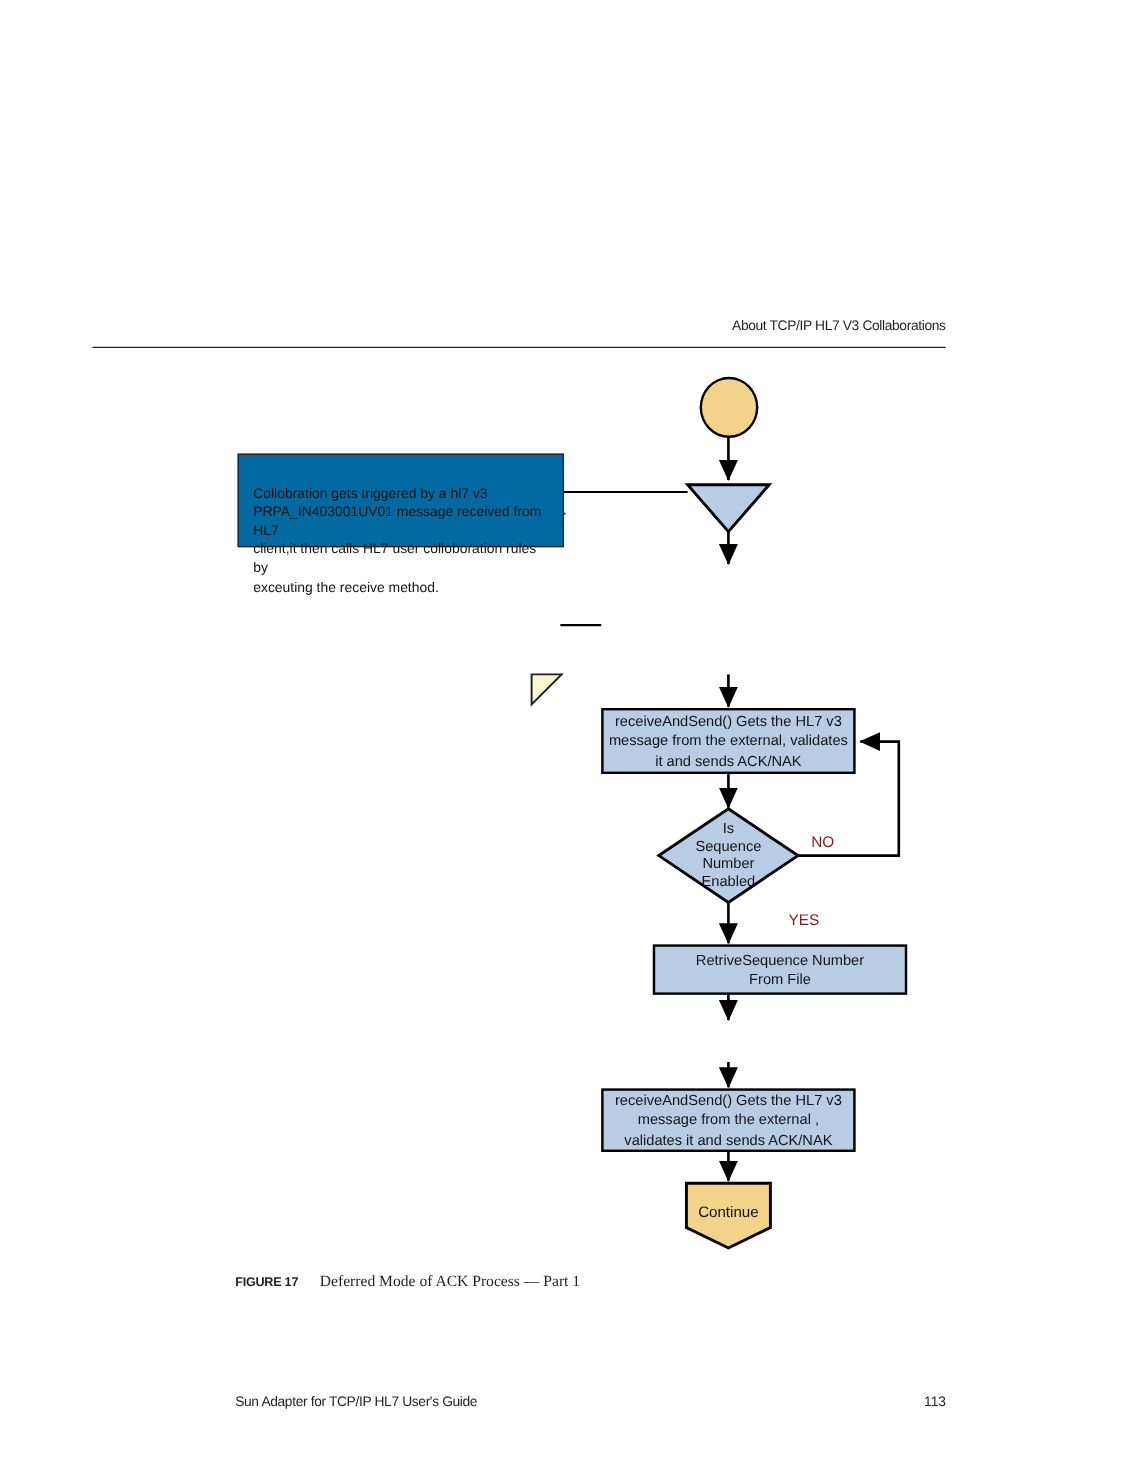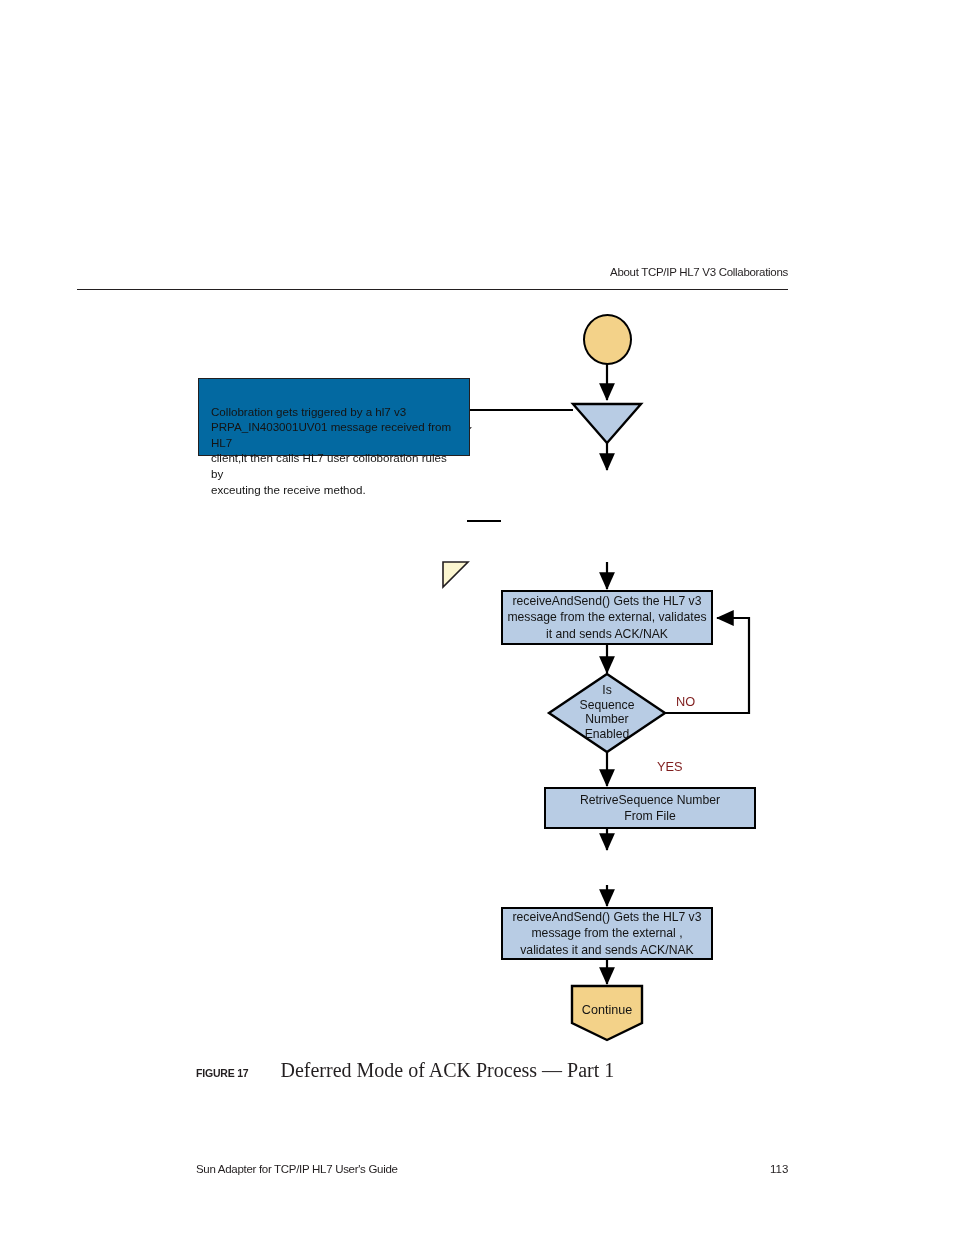--- a/index.html
+++ b/index.html
@@ -42,23 +42,23 @@
   }
   .figure-caption .fig-label {
     font-family: "Liberation Sans", sans-serif;
     font-weight: bold;
     font-size: 10.5px;
     letter-spacing: -0.2px;
     color: #231f20;
   }
   .figure-caption .fig-title {
     font-family: "Liberation Serif", serif;
-    font-size: 20px;
-    color: #231f20;
-    margin-left: 32px;
+    font-size: 13px;
+    color: #231f20;
+    margin-left: 18px;
   }
   .footer-left {
     position: absolute;
     left: 196px;
     top: 1163px;
     font-size: 11.5px;
     color: #231f20;
     letter-spacing: -0.3px;
     white-space: nowrap;
   }

